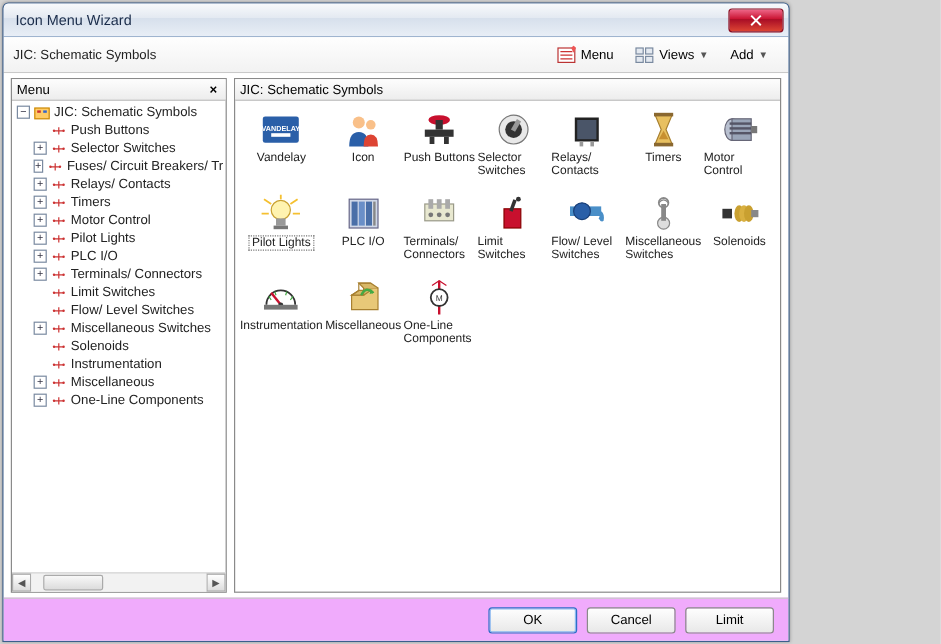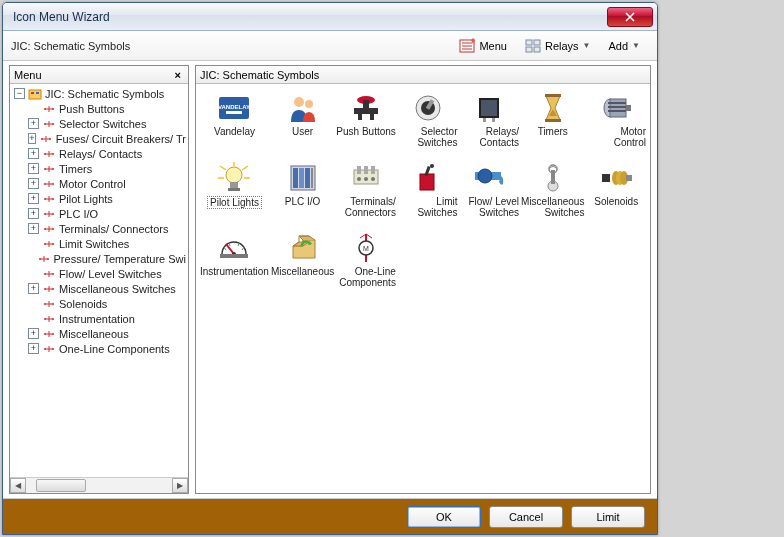--- a/index.html
+++ b/index.html
@@ -26,25 +26,25 @@
 .tree-row .tg.none { border: none; background: transparent; }
 .tree-row .ic { width: 14px; height: 12px; margin-right: 3px; display: inline-flex; align-items: center; justify-content: center; }
 .tree-row.level1 { padding-left: 2px; }
 .tree-row.level2 { padding-left: 16px; }
 .scrollbar-h { height: 16px; background: #eee; border-top: 1px solid #ccc; display: flex; align-items: center; }
 .sb-btn { width: 16px; height: 15px; background: linear-gradient(#fff,#ddd); border: 1px solid #aaa; display: flex; align-items: center; justify-content: center; font-size: 8px; color: #555; cursor: pointer; }
 .sb-track { flex: 1; height: 15px; background: #f2f2f2; position: relative; }
 .sb-thumb { position: absolute; left: 10px; width: 50px; height: 13px; top: 1px; background: linear-gradient(#f8f8f8,#dcdcdc); border: 1px solid #aaa; border-radius: 2px; }
 .main { flex: 1; }
 .icon-grid { flex: 1; padding: 6px 4px; display: grid; grid-template-columns: repeat(7, 1fr); grid-auto-rows: 66px; gap: 4px 2px; align-content: start; }
-.grid-item { display: flex; flex-direction: column; align-items: center; text-align: right; font-size: 10px; color: #222; cursor: pointer; padding-top: 2px; }
+.grid-item { display: flex; flex-direction: column; align-items: center; text-align: left; font-size: 10px; color: #222; cursor: pointer; padding-top: 2px; }
 .grid-item .gic { width: 36px; height: 32px; display: flex; align-items: center; justify-content: center; margin-bottom: 2px; }
 .grid-item.selected .lbl { border: 1px dotted #777; padding: 0 2px; }
 .grid-item .lbl { line-height: 11px; max-width: 72px; }
-.footer { height: 36px; background: #a16207; border-top: 1px solid #c9c9c9; display: flex; align-items: center; justify-content: flex-end; padding: 0 12px; gap: 8px; }
+.footer { height: 36px; background: #f0abfc; border-top: 1px solid #c9c9c9; display: flex; align-items: center; justify-content: flex-end; padding: 0 12px; gap: 8px; }
 .btn { min-width: 74px; height: 22px; font-size: 11px; border: 1px solid #8a8a8a; border-radius: 3px; background: linear-gradient(#fefefe,#e8e8e8); cursor: pointer; }
 .btn.primary { border: 1px solid #2e6fc7; box-shadow: 0 0 0 1px #8bb8f0 inset; }
 </style>
 </head>
 <body>
 
 <div class="window">
   <div class="titlebar">
     <span class="titlebar-text">Icon Menu Wizard</span>
     <div class="titlebar-close">
@@ -68,21 +68,21 @@
     </div>
     <div class="tool-btn">
       <span class="tool-ico">
         <svg width="16" height="16" viewBox="0 0 16 16">
             <rect x="1" y="2" width="6" height="5" fill="#e4e9f0" stroke="#7a8aa0"></rect>
             <rect x="9" y="2" width="6" height="5" fill="#e4e9f0" stroke="#7a8aa0"></rect>
             <rect x="1" y="9" width="6" height="5" fill="#e4e9f0" stroke="#7a8aa0"></rect>
             <rect x="9" y="9" width="6" height="5" fill="#e4e9f0" stroke="#7a8aa0"></rect>
           </svg>
       </span>
-      <span>Relays</span>
+      <span>Views</span>
       <span class="caret">▼</span>
     </div>
     <div class="tool-btn">
       <span>Add</span>
       <span class="caret">▼</span>
     </div>
   </div>
 
   <div class="body">
     <div class="panel sidebar">
@@ -215,31 +215,20 @@
           </div>
           <div class="tree-row level2">
             <span class="tg none"></span>
             <span class="ic">
               <svg width="14" height="12" viewBox="0 0 14 12">
                 <circle cx="3" cy="6" r="1" fill="#c33"></circle>
                 <circle cx="11" cy="6" r="1" fill="#c33"></circle>
                 <path d="M3 6 H7 V3 M7 6 V9 M7 6 H11" stroke="#c33" stroke-width="1" fill="none"></path>
               </svg>
             </span>
-            <span>Pressure/ Temperature Swi</span>
-          </div>
-          <div class="tree-row level2">
-            <span class="tg none"></span>
-            <span class="ic">
-              <svg width="14" height="12" viewBox="0 0 14 12">
-                <circle cx="3" cy="6" r="1" fill="#c33"></circle>
-                <circle cx="11" cy="6" r="1" fill="#c33"></circle>
-                <path d="M3 6 H7 V3 M7 6 V9 M7 6 H11" stroke="#c33" stroke-width="1" fill="none"></path>
-              </svg>
-            </span>
             <span>Flow/ Level Switches</span>
           </div>
           <div class="tree-row level2">
             <span class="tg">+</span>
             <span class="ic">
               <svg width="14" height="12" viewBox="0 0 14 12">
                 <circle cx="3" cy="6" r="1" fill="#c33"></circle>
                 <circle cx="11" cy="6" r="1" fill="#c33"></circle>
                 <path d="M3 6 H7 V3 M7 6 V9 M7 6 H11" stroke="#c33" stroke-width="1" fill="none"></path>
               </svg>
@@ -317,21 +306,21 @@
           </div>
           <div class="grid-item">
             <div class="gic">
               <svg width="36" height="32" viewBox="0 0 36 32">
                 <circle cx="14" cy="10" r="5" fill="#f9c089"></circle>
                 <path d="M6 30 Q6 18 14 18 Q22 18 22 30 Z" fill="#2a5fa8"></path>
                 <circle cx="24" cy="12" r="4" fill="#f9c089"></circle>
                 <path d="M18 30 Q18 20 24 20 Q30 20 30 30 Z" fill="#d43"></path>
               </svg>
             </div>
-            <div class="lbl">User</div>
+            <div class="lbl">Icon</div>
           </div>
           <div class="grid-item">
             <div class="gic">
               <svg width="36" height="32" viewBox="0 0 36 32">
                 <ellipse cx="18" cy="8" rx="9" ry="4" fill="#c8102e"></ellipse>
                 <rect x="15" y="8" width="6" height="8" fill="#333"></rect>
                 <rect x="6" y="16" width="24" height="6" fill="#333"></rect>
                 <rect x="10" y="22" width="4" height="6" fill="#333"></rect>
                 <rect x="22" y="22" width="4" height="6" fill="#333"></rect>
               </svg>

